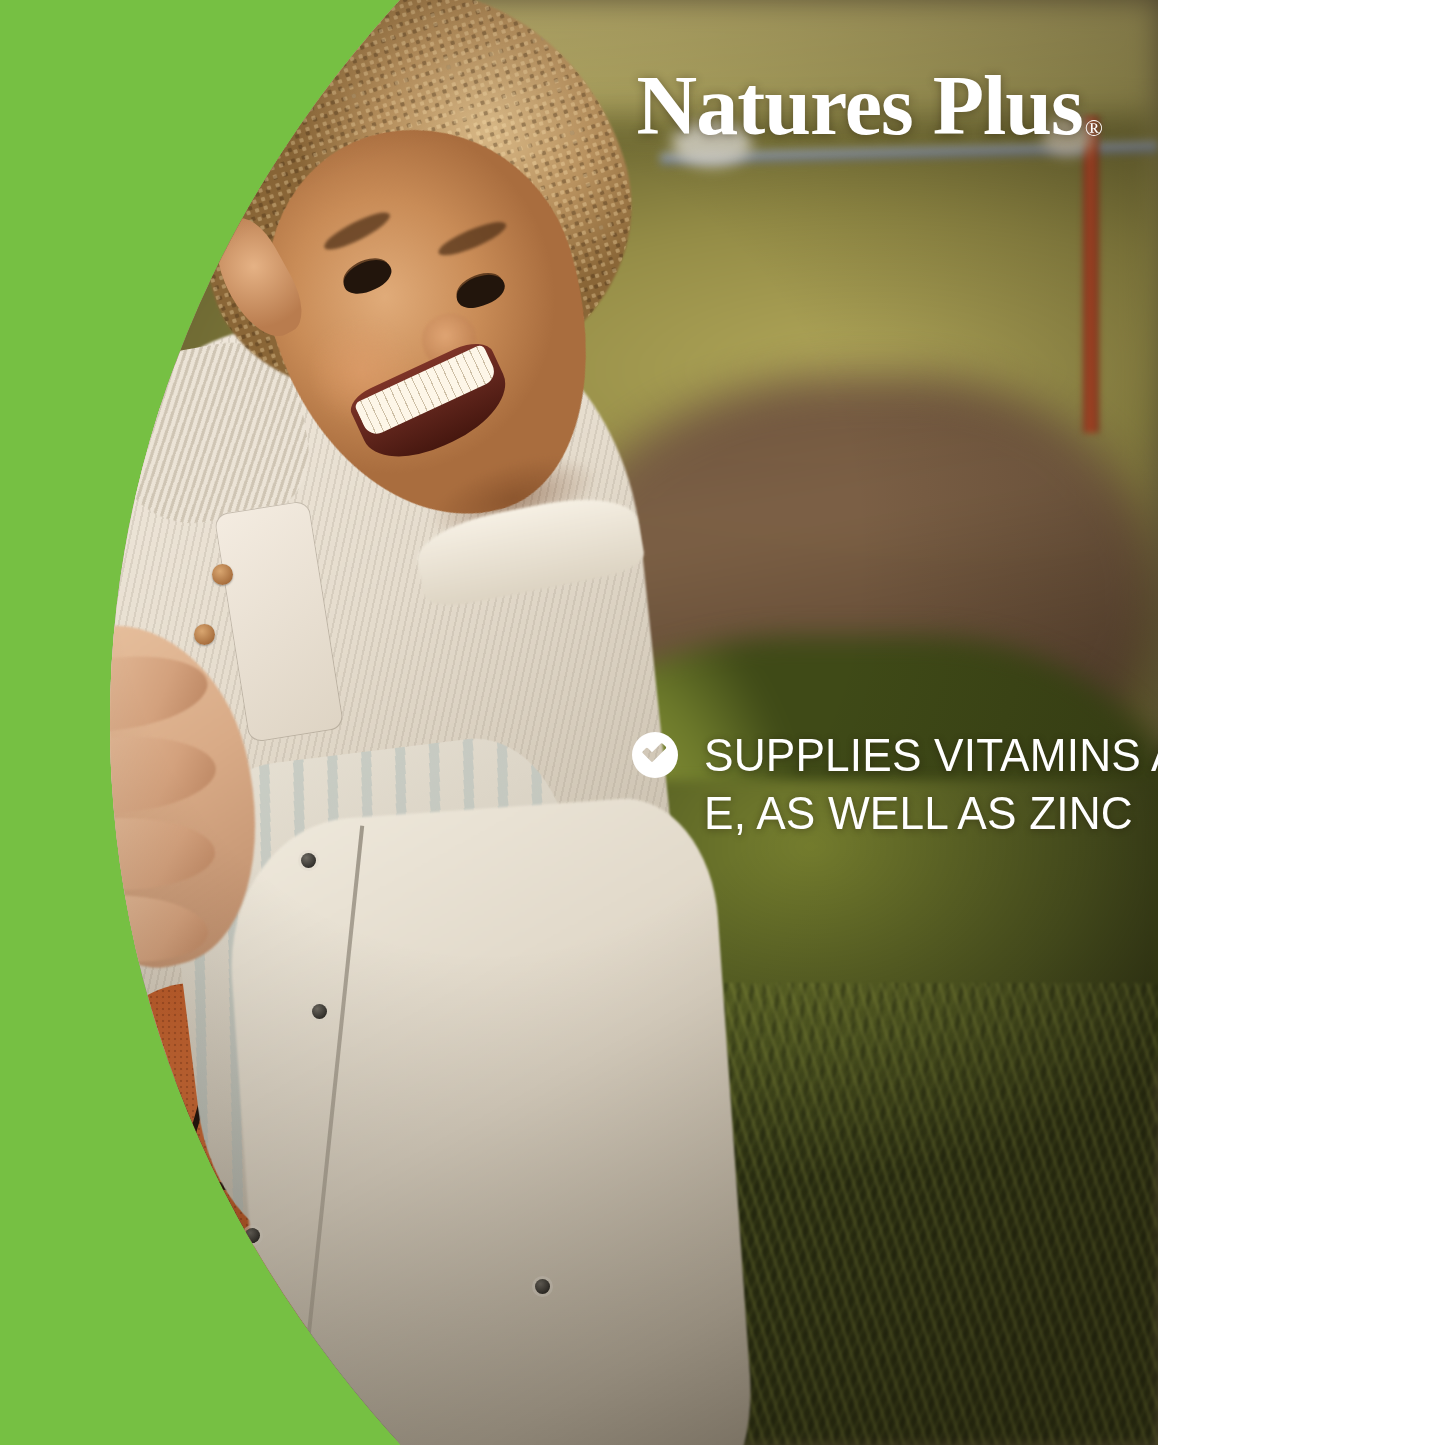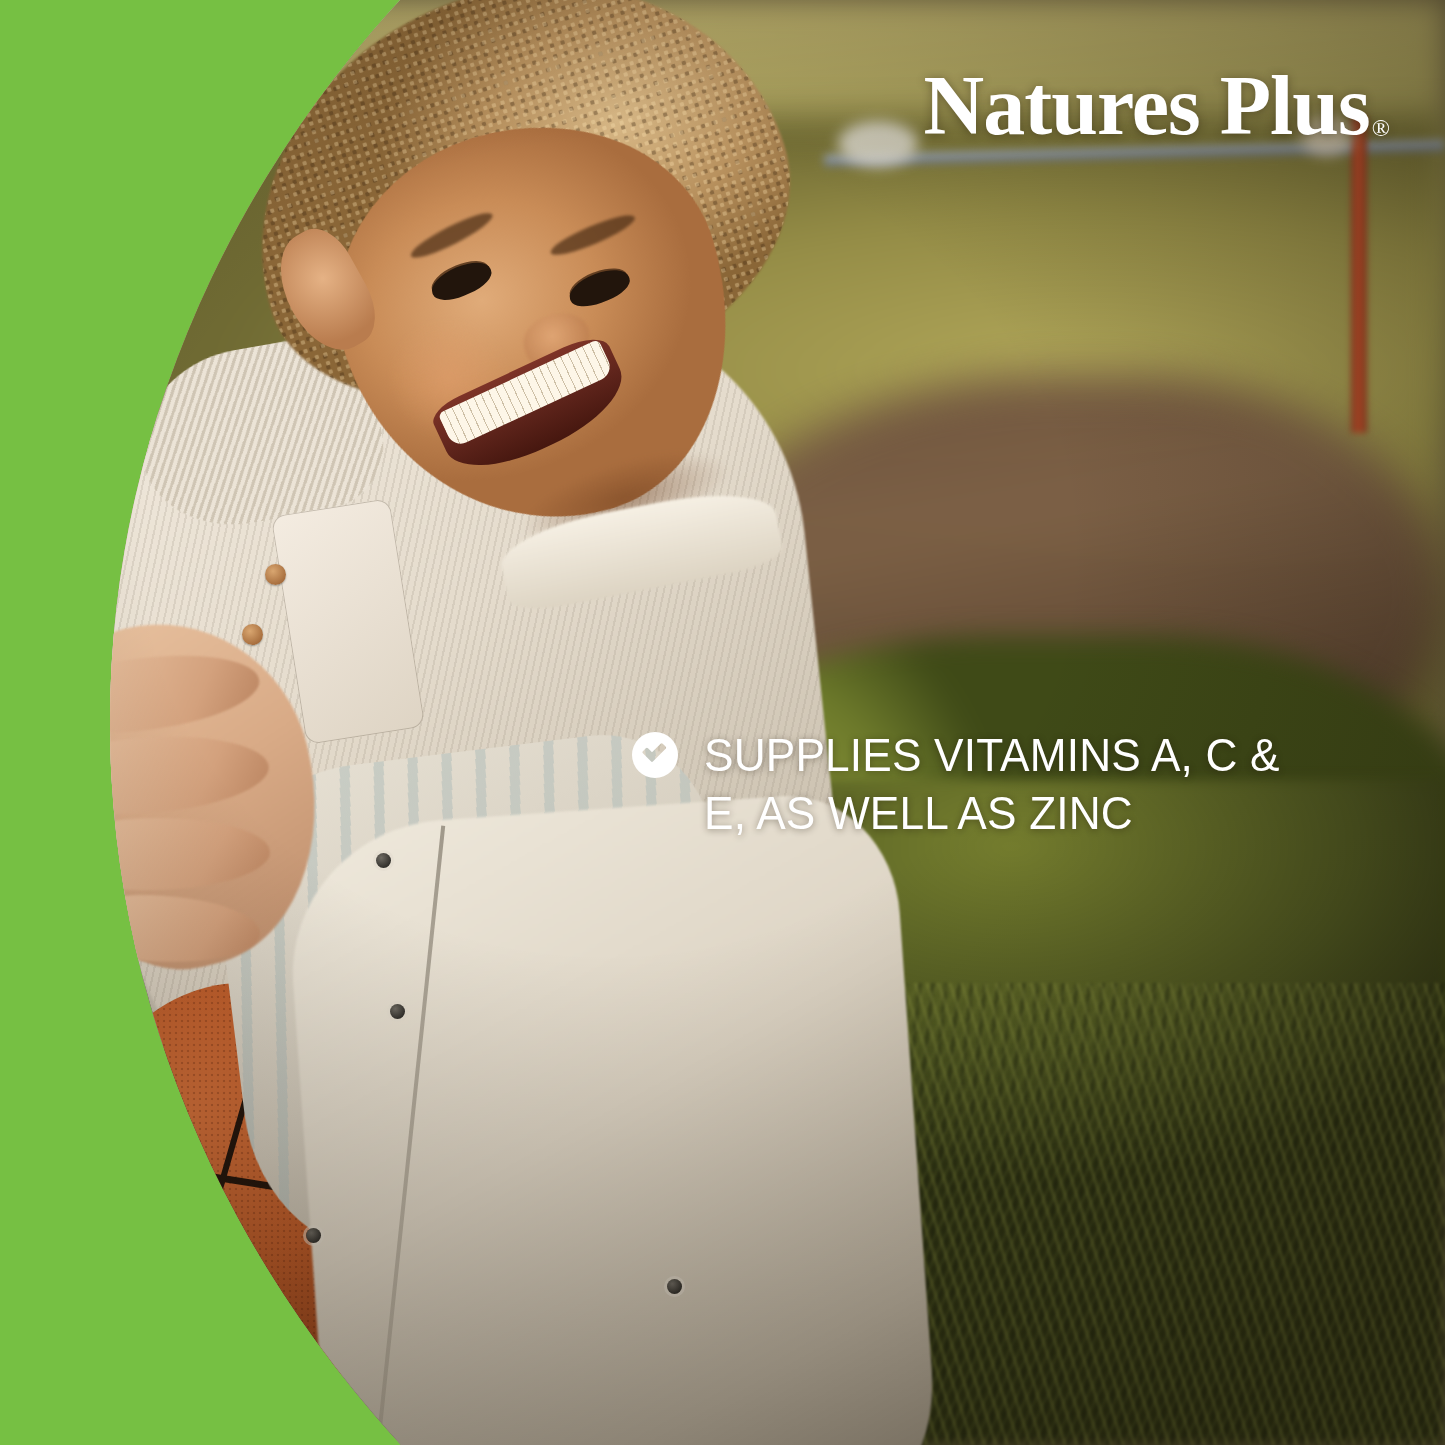--- a/index.html
+++ b/index.html
@@ -7,21 +7,21 @@
     margin: 0;
     padding: 0;
     background: #ffffff;
   }
   body {
     font-family: "Liberation Sans", sans-serif;
   }
 
   #banner {
     position: relative;
-    width: 1445px;
+    width: 1158px;
     height: 1445px;
     overflow: hidden;
     background: #737373;
   }
 
   
   .green-panel {
     position: absolute;
     left: 0;
     top: 0;

